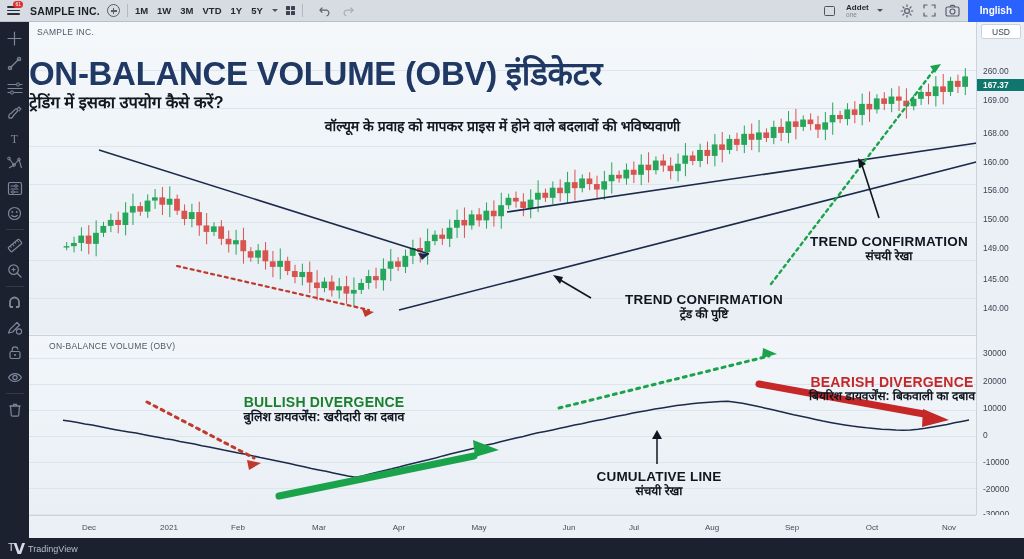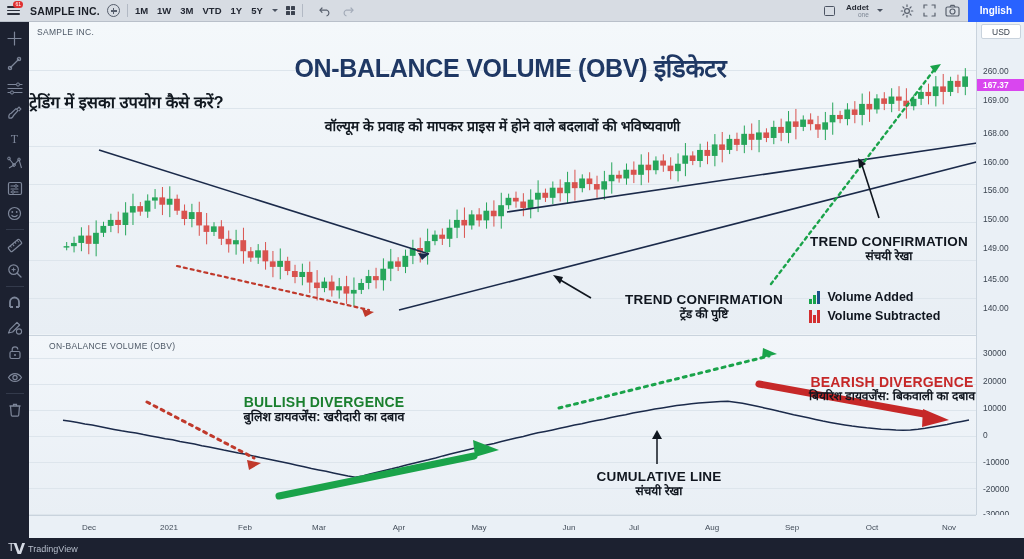--- a/index.html
+++ b/index.html
@@ -34,21 +34,21 @@
   .tb-plus:after  { top:3px; left:5.4px; height:6.4px; width:1.2px; }
   .tb-sep { width:1px; height:13px; background:#b2b9c4; margin:0 7px; }
   .tb-range { font-size:9.5px; color:#232833; font-weight:600; margin-right:9px; cursor:pointer; }
   .tb-caret { width:0;height:0;border-left:3.2px solid transparent;border-right:3.2px solid transparent;border-top:3.6px solid #4a5261; margin-right:8px;}
   .tb-grid { display:grid; grid-template-columns:4px 4px; grid-template-rows:4px 4px; gap:1.6px; }
   .tb-grid i { background:#3e4css; }
   .tb-grid i { background:#3c4350; border-radius:.5px; }
   .tb-ic { margin-left:9px; opacity:.85; display:flex; align-items:center; }
   .spacer { flex:1; }
   .tb-square { width:11px; height:10px; border:1.3px solid #4c5463; border-radius:1.5px; }
-  .tb-addet { text-align:right; line-height:7px; margin-left:11px; }
+  .tb-addet { text-align:left; line-height:7px; margin-left:11px; }
   .tb-addet .a1 { font-size:8px; color:#262b35; font-weight:600; display:block; }
   .tb-addet .a2 { font-size:6.5px; color:#7d8694; display:block; }
   .tb-lang {
     background:#2962ff; color:#fff; font-size:10px; font-weight:600;
     height:22px; display:flex; align-items:center; padding:0 12px; margin-left:8px;
   }
 
   
   .leftbar {
     position:absolute; left:0; top:22px; width:29px; height:537px;
@@ -73,42 +73,42 @@
     position:absolute; left:947px; top:0; width:48px; height:493px;
     background:#eaf0f6; border-left:1px solid #c9d3dd;
   }
   .axis-usd {
     position:absolute; left:4px; top:2px; width:40px; height:15px; background:#fff;
     border:1px solid #c9d3dd; border-radius:2px; font-size:8.5px; color:#3a434f;
     display:flex; align-items:center; justify-content:center;
   }
   .axis-tick { position:absolute; left:0; width:48px; font-size:8.4px; color:#3c4551; padding-left:6px; }
   .axis-tick.cur {
-    background:#d946ef; color:#fff; font-weight:600; height:12px;
+    background:#0f766e; color:#fff; font-weight:600; height:12px;
     display:flex; align-items:center;
   }
   .obv-axis {
     position:absolute; left:947px; top:493px; width:48px; height:23px; background:#eaf0f6;
   }
 
   
   .time-axis {
     position:absolute; left:0; top:493px; width:947px; height:23px;
     background:#eaf0f6; border-top:1px solid #c9d3dd;
   }
   .time-tick { position:absolute; top:7px; font-size:8px; color:#424c59; transform:translateX(-50%); }
 
   
   .ann { position:absolute; text-align:center; line-height:1.15; }
   .ann .en { font-weight:bold; letter-spacing:.2px; display:block; }
   .ann .hi { display:block; font-weight:bold; }
 
   .title-main {
-    position:absolute; left:8px; top:28px; width:947px; text-align:center;
-    font-size:25px; font-weight:bold; color:#1f3864; letter-spacing:-.3px;
+    position:absolute; left:0; top:28px; width:947px; text-align:left;
+    font-size:33px; font-weight:bold; color:#1f3864; letter-spacing:-.3px;
     text-shadow:0 1px 0 rgba(255,255,255,.6);
   }
   .title-sub1 { position:absolute; left:0; top:68px; width:947px; 
     font-size:16.5px; font-weight:bold; color:#111820; }
   .title-sub2 { position:absolute; left:0; top:94px; width:947px; text-align:center;
     font-size:14px; font-weight:bold; color:#111820; }
 
   .legend { position:absolute; left:780px; top:268px; }
   .legend .row { display:flex; align-items:center; margin-bottom:5px; }
   .legend .lbl { font-size:12.5px; font-weight:bold; color:#10161f; margin-left:7px; }
@@ -616,38 +616,20 @@
       <div class="ann" style="left:555px; top:270px; width:240px;">
         <span class="en" style="font-size:13.5px;color:#10161f;">TREND CONFIRMATION</span>
         <span class="hi" style="font-size:12px;color:#10161f;">ट्रेंड की पुष्टि</span>
       </div>
 
       <div class="ann" style="left:735px; top:212px; width:250px;">
         <span class="en" style="font-size:13.5px;color:#10161f;">TREND CONFIRMATION</span>
         <span class="hi" style="font-size:12px;color:#10161f;">संचयी रेखा</span>
       </div>
 
-      <div class="legend">
-        <div class="row">
-          <span class="bars">
-            <i style="height:5px;background:#16a34a"></i>
-              <i style="height:9px;background:#16a34a"></i>
-              <i style="height:13px;background:#1b4f8a"></i>
-          </span>
-          <span class="lbl">Volume Added</span>
-        </div>
-        <div class="row">
-          <span class="bars">
-            <i style="height:13px;background:#d32f2f"></i>
-              <i style="height:8px;background:#d32f2f"></i>
-              <i style="height:13px;background:#d32f2f"></i>
-          </span>
-          <span class="lbl">Volume Subtracted</span>
-        </div>
-      </div>
     </div>
 
     <div class="obv-pane">
       <div class="pane-label" style="left:20px; top:5px;">ON-BALANCE VOLUME (OBV)</div>
 
       <div class="gridline" style="top:22px"></div>
       <div class="gridline" style="top:48px"></div>
       <div class="gridline" style="top:74px"></div>
       <div class="gridline" style="top:100px"></div>
       <div class="gridline" style="top:126px"></div>
@@ -711,21 +693,21 @@
       <div class="axis-tick" style="top:408px">0</div>
       <div class="axis-tick" style="top:435px">-10000</div>
       <div class="axis-tick" style="top:462px">-20000</div>
       <div class="axis-tick" style="top:487px">-30000</div>
     </div>
     <div class="obv-axis"></div>
 
     <div class="time-axis">
       <div class="time-tick" style="left:60px">Dec</div>
       <div class="time-tick" style="left:140px">2021</div>
-      <div class="time-tick" style="left:216px">Feb</div>
+      <div class="time-tick" style="left:209px">Feb</div>
       <div class="time-tick" style="left:290px">Mar</div>
       <div class="time-tick" style="left:370px">Apr</div>
       <div class="time-tick" style="left:450px">May</div>
       <div class="time-tick" style="left:540px">Jun</div>
       <div class="time-tick" style="left:605px">Jul</div>
       <div class="time-tick" style="left:683px">Aug</div>
       <div class="time-tick" style="left:763px">Sep</div>
       <div class="time-tick" style="left:843px">Oct</div>
       <div class="time-tick" style="left:920px">Nov</div>
     </div>

